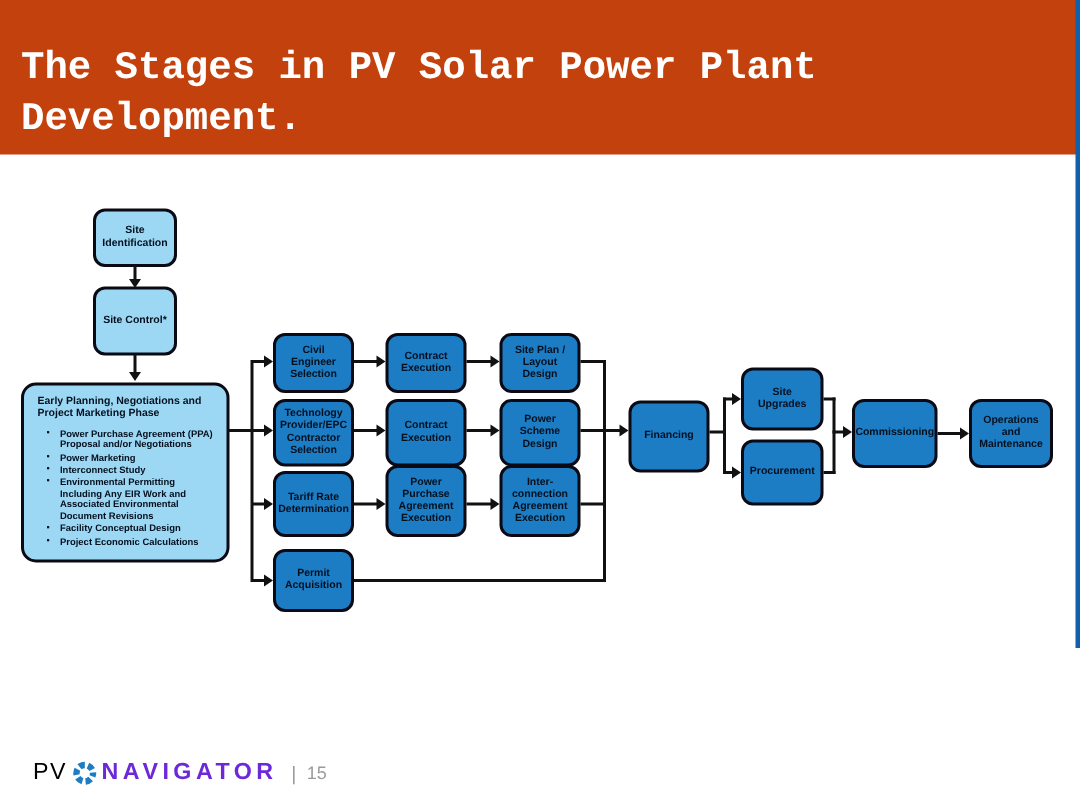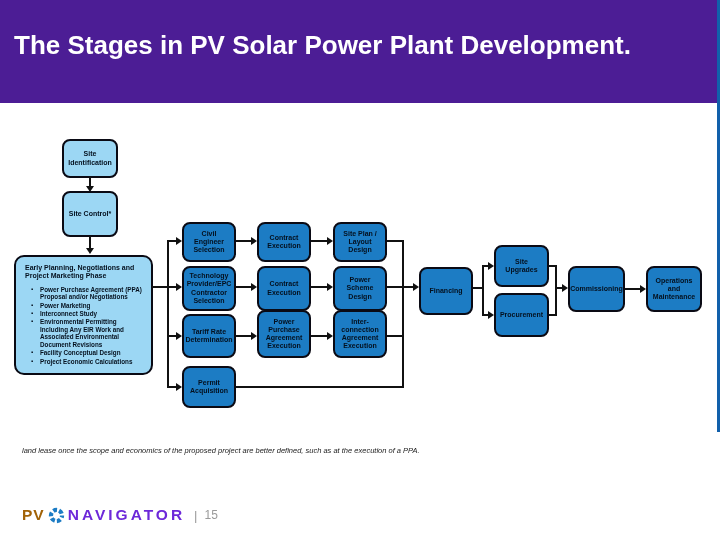--- a/index.html
+++ b/index.html
@@ -1,19 +1,19 @@
 <!DOCTYPE html>
 <html><head>
 <meta charset="utf-8">
 <style>
   html,body{margin:0;padding:0;}
   .slide{position:relative;width:720px;height:540px;background:#ffffff;overflow:hidden;
          font-family:"Liberation Sans", sans-serif;}
   
-  .header{position:absolute;left:0;top:0;width:720px;height:103px;background:#4c1d95;}
+  .header{position:absolute;left:0;top:0;width:720px;height:103px;background:#c2410c;font-family:Liberation Mono, monospace;}
   .title{position:absolute;left:14px;top:28px;width:700px;color:#ffffff;
          font-size:26px;font-weight:700;line-height:34px;letter-spacing:0;}
   .edge-stripe{position:absolute;right:0;top:0;width:3px;height:432px;background:#1160AB;}
   
   .pbox{position:absolute;border:2px solid #0A0A14;border-radius:8px;box-sizing:border-box;
         display:flex;align-items:center;justify-content:center;text-align:center;
         font-size:7px;line-height:1.18;font-weight:600;color:#04101E;padding:2px;}
   .light{background:#9CD7F4;}
   .dark{background:#1C7CC4;}
   .bigbox{position:absolute;left:14px;top:255px;width:139px;height:120px;background:#9CD7F4;
@@ -29,21 +29,21 @@
   .arrow-r{position:absolute;width:0;height:0;border-top:4px solid transparent;
            border-bottom:4px solid transparent;border-left:6px solid #111111;}
   .arrow-d{position:absolute;width:0;height:0;border-left:4px solid transparent;
            border-right:4px solid transparent;border-top:6px solid #111111;}
   
   .footnote{position:absolute;left:14px;top:446px;width:520px;font-size:7.5px;
             font-style:italic;line-height:1.4;color:#1A1A1A;}
   .footnote .ln2{margin-left:8px;}
   
   .footer{position:absolute;left:22px;top:506px;display:flex;align-items:center;}
-  .logo-pv{font-size:15.5px;font-weight:700;color:#a16207;letter-spacing:1px;}
+  .logo-pv{font-size:15.5px;font-weight:400;color:#000000;letter-spacing:1px;}
   .logo-icon{margin:0 3px;display:flex;align-items:center;}
   .logo-nav{font-size:15.5px;font-weight:600;color:#6d28d9;letter-spacing:3px;}
   .page-sep{color:#9A9A9A;font-size:13px;margin-left:9px;font-weight:400;}
   .page-num{color:#9A9A9A;font-size:12px;margin-left:7px;}
 </style>
 </head>
 <body>
 
 <div class="slide">
 
@@ -133,21 +133,20 @@
     <div class="arrow-r" style="left:327px;top:283px;"></div>
     <div class="arrow-r" style="left:327px;top:332px;"></div>
     <div class="arrow-r" style="left:413px;top:283px;"></div>
     <div class="arrow-r" style="left:488px;top:262px;"></div>
     <div class="arrow-r" style="left:488px;top:311px;"></div>
     <div class="arrow-r" style="left:562px;top:284px;"></div>
     <div class="arrow-r" style="left:640px;top:285px;"></div>
   </div>
 
   <div class="footnote">
-    <div class="ln2">land lease once the scope and economics of the proposed project are better defined, such as at the execution of a PPA.</div>
   </div>
 
   <div class="footer">
     <span class="logo-pv">PV</span>
     <span class="logo-icon">
       <svg width="17" height="17" viewBox="0 0 20 20">
         <circle cx="10" cy="10" r="6.5" fill="none" stroke="#1C7CC4" stroke-width="5" stroke-dasharray="4.5 2.5" stroke-dashoffset="2"></circle>
       </svg>
     </span>
     <span class="logo-nav">NAVIGATOR</span>

